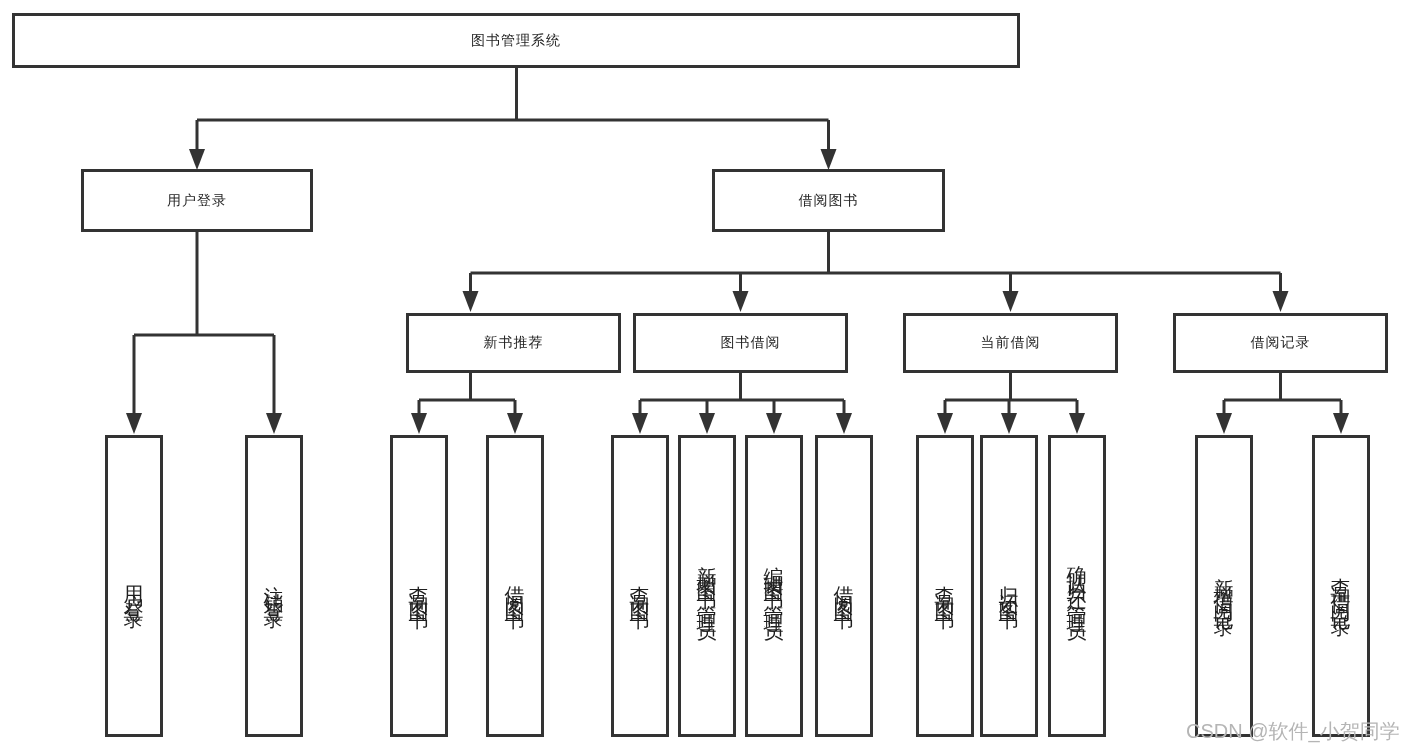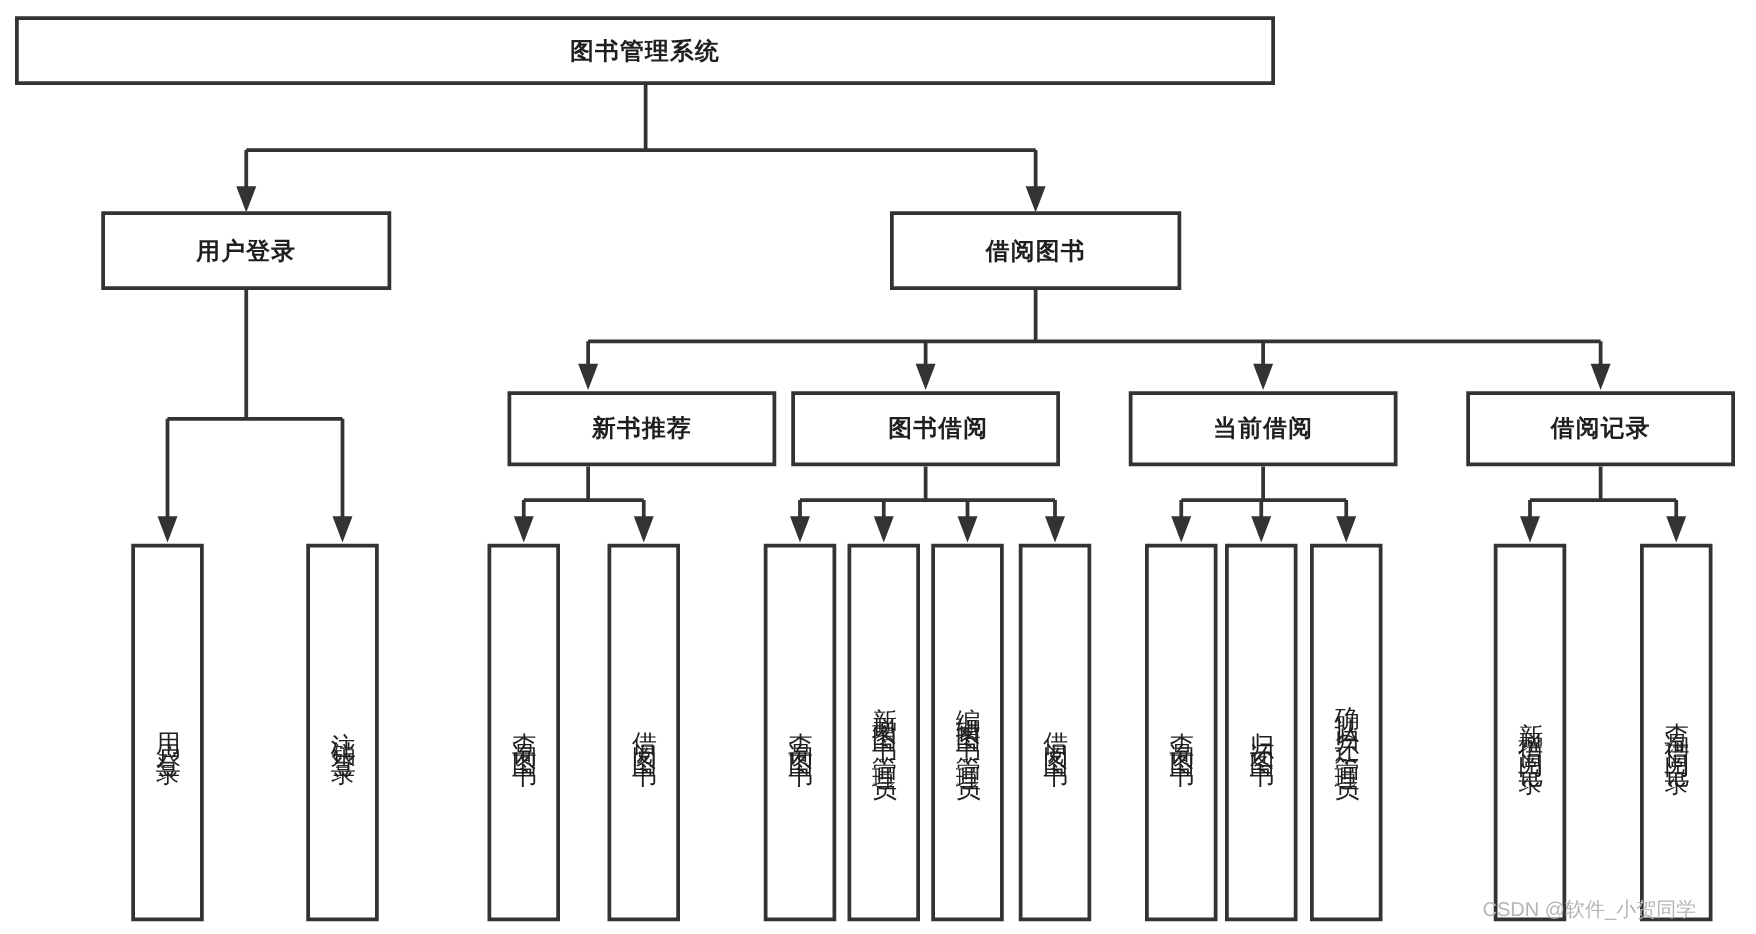--- a/index.html
+++ b/index.html
@@ -28,24 +28,23 @@
     box-sizing: border-box;
     border: 3px solid #333333;
     background: #ffffff;
     display: flex;
     align-items: center;
     justify-content: center;
     color: #1f1f1f;
     z-index: 2;
   }
   .hlabel {
-    font-size: 19px;
+    font-size: 14px;
     letter-spacing: 1px;
     white-space: nowrap;
-    font-weight: bold;
   }
   .vlabel {
     writing-mode: vertical-rl;
     text-orientation: mixed;
     font-size: 20px;
     letter-spacing: 8px;
     line-height: 1;
     white-space: nowrap;
   }
   .root-box   { left: 12px;  top: 13px;  width: 1008px; height: 55px; }
@@ -67,21 +66,21 @@
   .leaf-8  { left: 815px; }
   .leaf-9  { left: 916px; }
   .leaf-10 { left: 980px; }
   .leaf-11 { left: 1048px; }
   .leaf-12 { left: 1195px; }
   .leaf-13 { left: 1312px; }
   .watermark {
     position: absolute;
     left: 1186px;
     top: 718px;
-    font-size: 16px;
+    font-size: 20px;
     color: #b5b5b5;
     z-index: 3;
     white-space: nowrap;
   }
 </style>
 </head>
 <body>
 
 <div class="stage">
 

